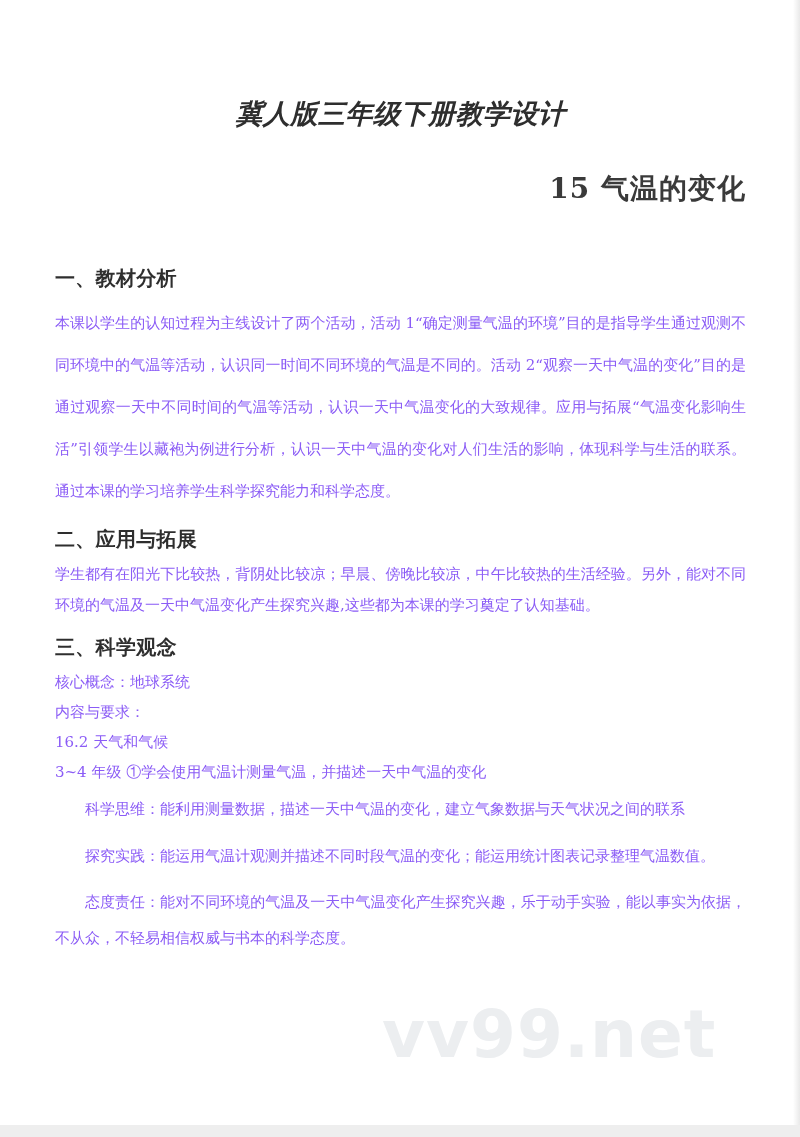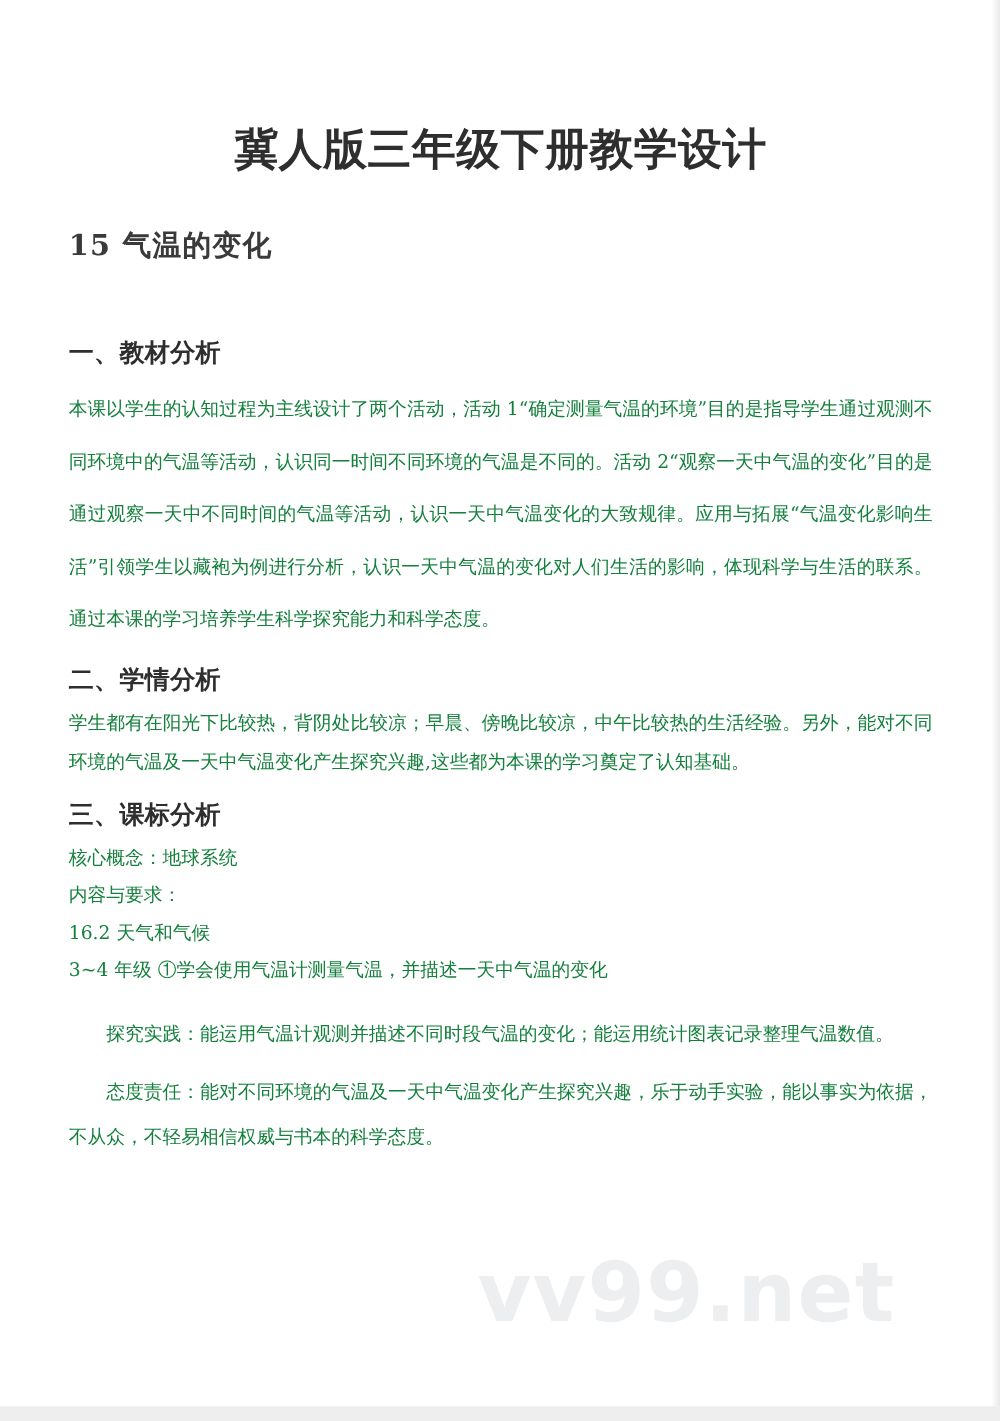--- a/index.html
+++ b/index.html
@@ -52,45 +52,46 @@
     position: relative;
     z-index: 2;
     padding: 0 54px 0 55px;
   }
   .doc-title {
     margin: 0;
     padding-top: 96px;
     text-align: center;
     font-family: "DejaVu Sans", "Liberation Sans", sans-serif;
     font-weight: bold;
-    font-size: 35px;
+    font-size: 27px;
     letter-spacing: 0.5px;
     color: #2e2e2e;
+    font-style: italic;
   }
   .doc-subtitle {
     margin: 0;
     padding-top: 38px;
-    text-align: left;
-    font-size: 23px;
+    text-align: right;
+    font-size: 28px;
     color: #3a3a3a;
     letter-spacing: 1px;
   }
   .section {
     margin-top: 0;
   }
   .section-heading {
     font-family: "DejaVu Sans", "Liberation Sans", sans-serif;
     font-weight: bold;
     font-size: 20px;
     color: #2e2e2e;
     letter-spacing: 0.3px;
   }
   .para {
     font-size: 15px;
-    color: #15803d;
+    color: #8b5cf6;
     text-align: justify;
     text-justify: inter-ideograph;
   }
   .para.loose {
     line-height: 42px;
   }
   .para.tight {
     line-height: 30px;
   }
   .para.semi {
@@ -131,35 +132,36 @@
 
     <h1 class="doc-title">冀人版三年级下册教学设计</h1>
     <h2 class="doc-subtitle">15  气温的变化</h2>
 
     <div class="section">
       <div class="section-heading s1-heading">一、教材分析</div>
       <p class="para loose s1-body">本课以学生的认知过程为主线设计了两个活动，活动 1“确定测量气温的环境”目的是指导学生通过观测不同环境中的气温等活动，认识同一时间不同环境的气温是不同的。活动 2“观察一天中气温的变化”目的是通过观察一天中不同时间的气温等活动，认识一天中气温变化的大致规律。应用与拓展“气温变化影响生活”引领学生以藏袍为例进行分析，认识一天中气温的变化对人们生活的影响，体现科学与生活的联系。通过本课的学习培养学生科学探究能力和科学态度。</p>
     </div>
 
     <div class="section">
-      <div class="section-heading s2-heading">二、学情分析</div>
+      <div class="section-heading s2-heading">二、应用与拓展</div>
       <p class="para semi s2-body">学生都有在阳光下比较热，背阴处比较凉；早晨、傍晚比较凉，中午比较热的生活经验。另外，能对不同环境的气温及一天中气温变化产生探究兴趣,这些都为本课的学习奠定了认知基础。</p>
     </div>
 
     <div class="section">
-      <div class="section-heading s3-heading">三、课标分析</div>
+      <div class="section-heading s3-heading">三、科学观念</div>
       <div class="para tight s3-lines">
         <span class="line">核心概念：地球系统</span>
         <span class="line">内容与要求：</span>
         <span class="line">16.2  天气和气候</span>
         <span class="line">3~4 年级  ①学会使用气温计测量气温，并描述一天中气温的变化</span>
       </div>
     </div>
 
     <div class="section">
       <div class="s4-goals">
+        <p class="para goal g2 indent-2">科学思维：能利用测量数据，描述一天中气温的变化，建立气象数据与天气状况之间的联系</p>
         <p class="para goal g3 indent-2">探究实践：能运用气温计观测并描述不同时段气温的变化；能运用统计图表记录整理气温数值。</p>
         <p class="para goal g4 indent-2">态度责任：能对不同环境的气温及一天中气温变化产生探究兴趣，乐于动手实验，能以事实为依据，不从众，不轻易相信权威与书本的科学态度。</p>
       </div>
     </div>
 
   </div>
 </div>
 
 </body></html>

